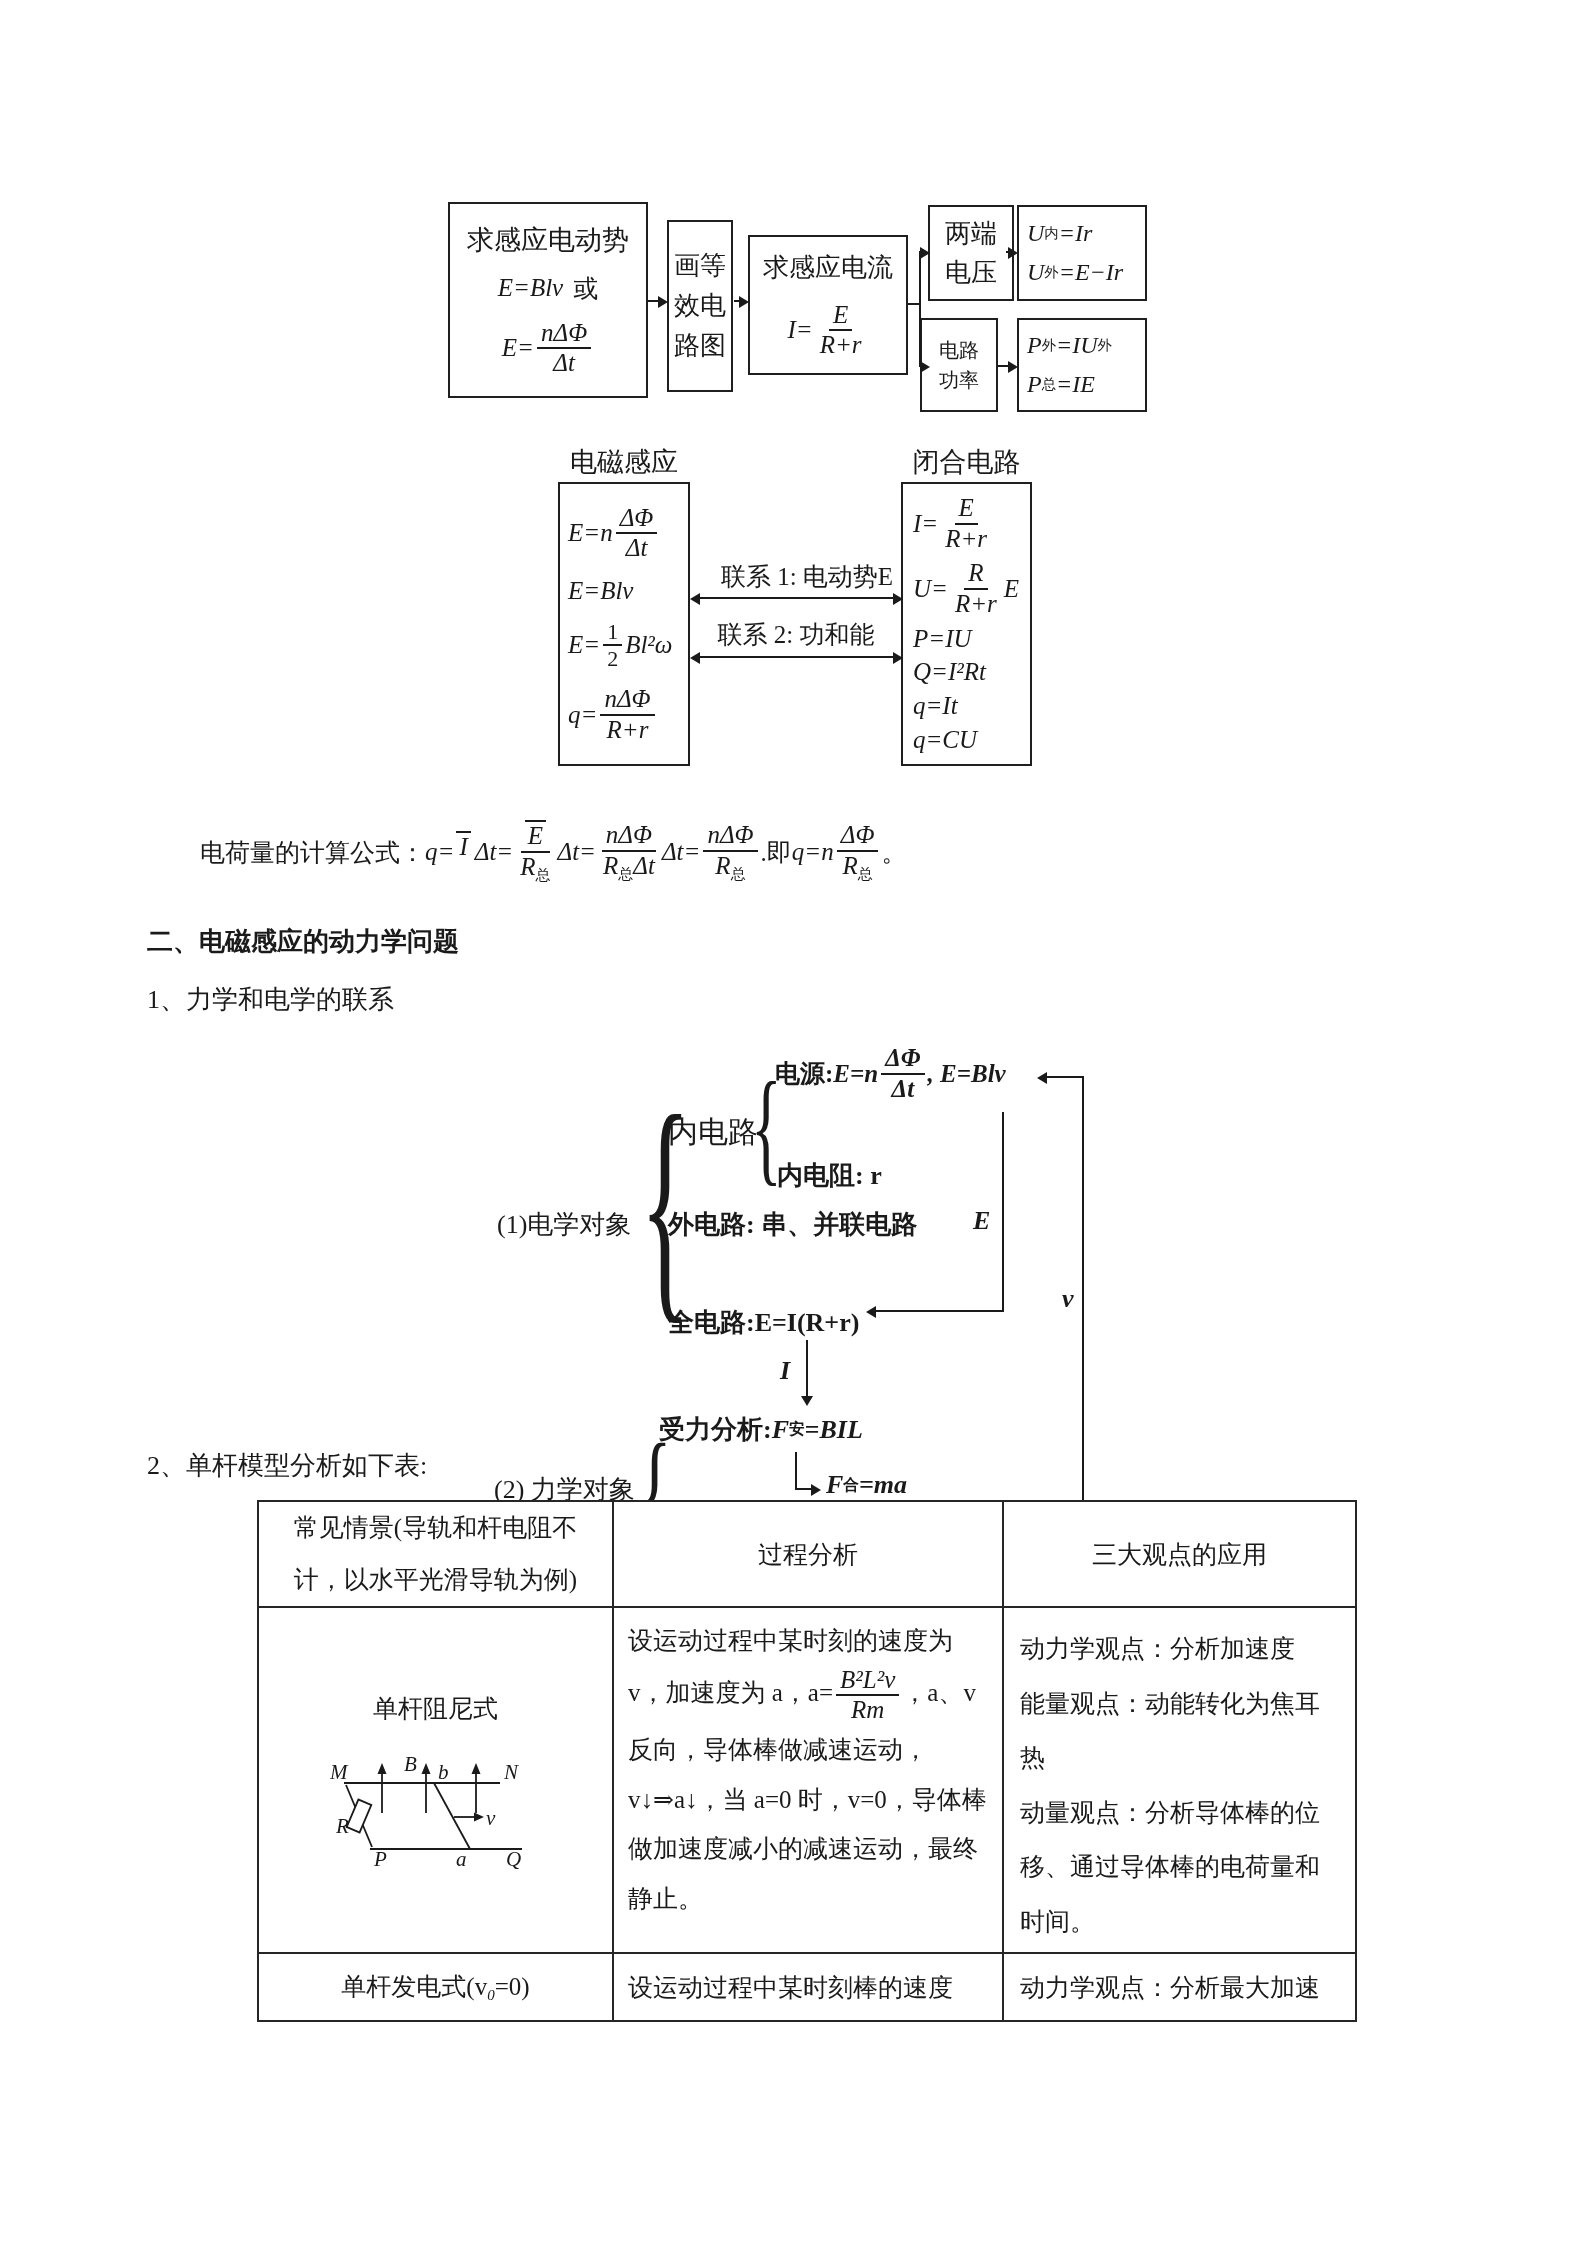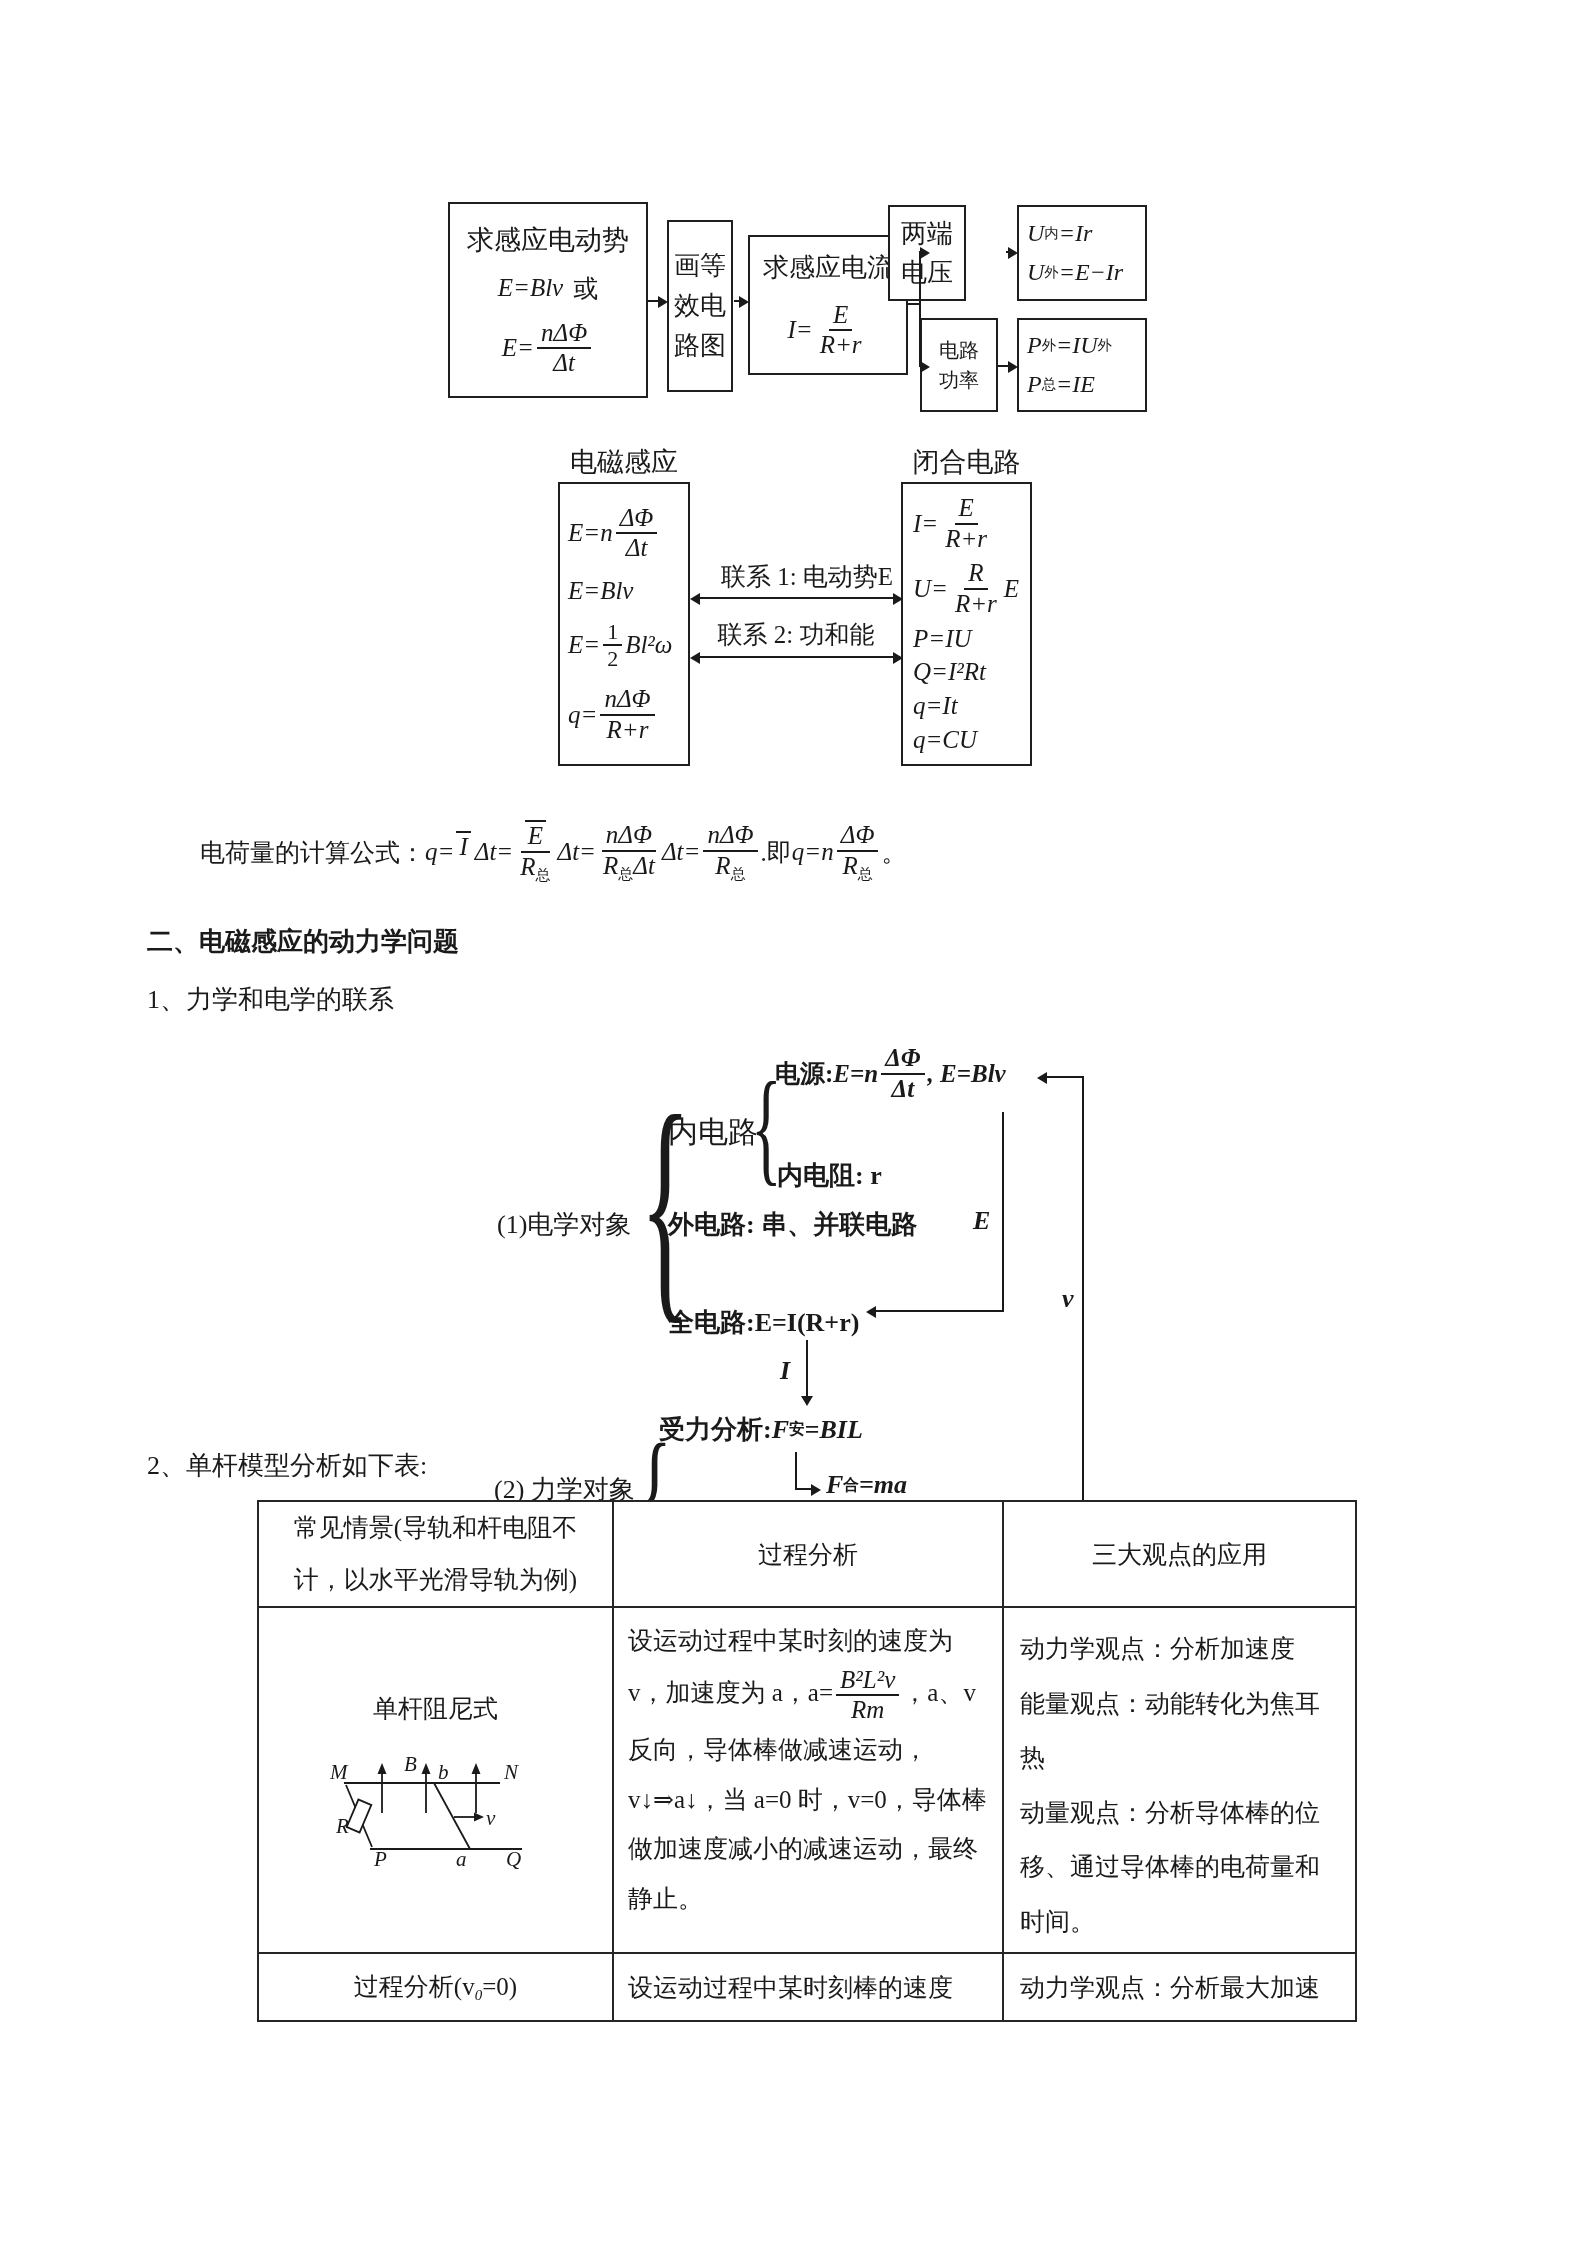--- a/index.html
+++ b/index.html
@@ -70,21 +70,21 @@
   <div style="font-size:26px;">求感应电流</div>
   <div class="mrow">
     <span class="m">I=</span>
     <span class="fr">
         <span class="n m">E</span>
         <span class="d m">R+r</span>
       </span>
   </div>
 </div>
 
-<div class="box" style="left:888px;top:205px;width:78px;height:96px;">
+<div class="box" style="left:928px;top:205px;width:86px;height:96px;">
   <div style="font-size:26px;line-height:1.5;width:56px;">两端电压</div>
 </div>
 
 <div class="box" style="left:920px;top:318px;width:78px;height:94px;">
   <div style="font-size:20px;line-height:1.5;width:56px;">电路功率</div>
 </div>
 
 <div class="box" style="left:1017px;top:205px;width:130px;height:96px;align-items:flex-start;padding-left:8px;">
   <div class="mrow" style="font-size:24px;">
     <span class="m">U</span>
@@ -337,21 +337,21 @@
   </div>
   <div class="tc cl body-left">
     <div class="views-pad">
       <div>动力学观点：分析加速度</div>
       <div>能量观点：动能转化为焦耳热</div>
       <div>动量观点：分析导体棒的位移、通过导体棒的电荷量和时间。</div>
     </div>
   </div>
 
   <div class="tc rl">
-    <span><span>过程分析(v</span><span class="isub m">0</span><span>=0)</span></span>
+    <span><span>单杆发电式(v</span><span class="isub m">0</span><span>=0)</span></span>
   </div>
   <div class="tc rl body-left" style="justify-content:center;">
     <div style="padding:0 14px;">设运动过程中某时刻棒的速度</div>
   </div>
   <div class="tc rl cl body-left" style="justify-content:center;">
     <div style="padding:0 16px;">动力学观点：分析最大加速</div>
   </div>
 </div>
 
 </body></html>

